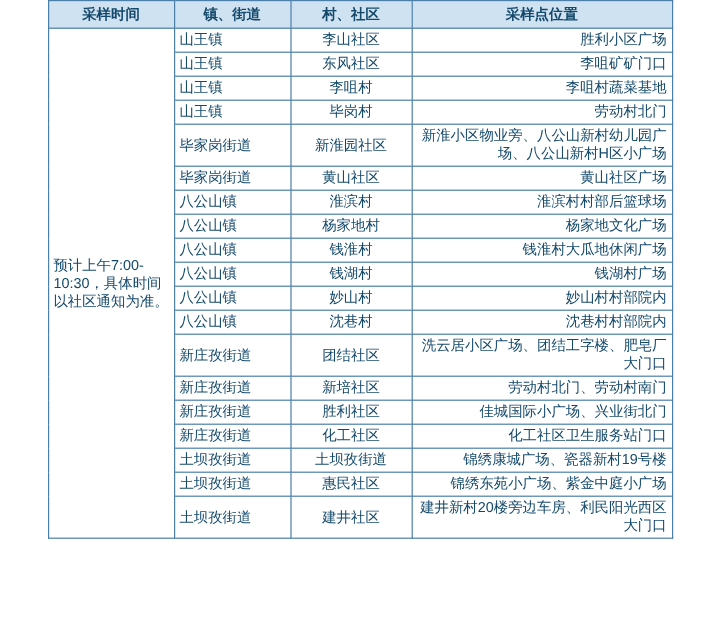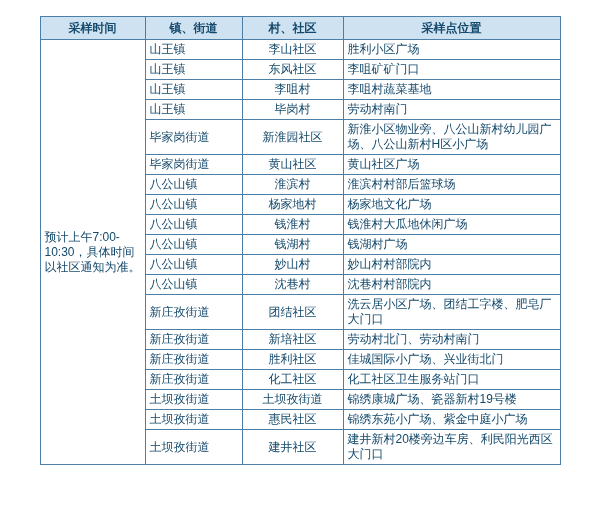--- a/index.html
+++ b/index.html
@@ -25,21 +25,21 @@
     font-size: 17px;
     font-weight: bold;
     color: #111111;
     letter-spacing: 0px;
     padding: 4px 0 5px 0;
     line-height: 20px;
   }
   table.sched {
     border-collapse: collapse;
     width: 521px;
-    margin: 16px auto;
+    margin: 0 auto;
     table-layout: fixed;
     padding-left: 23px;
   }
   table.sched td, table.sched th {
     border: 1px solid #4b7fa8;
     font-size: 12px;
     color: #14496b;
     padding: 2px 4px;
     line-height: 15px;
     vertical-align: middle;
@@ -62,21 +62,21 @@
   }
   td.c2 {
     width: 88px;
   }
   td.c3 {
     width: 92px;
     text-align: center;
   }
   td.c4 {
     width: auto;
-    text-align: left;
+    text-align: right;
     padding-left: 5px;
   }
   .col-head-1 { width: 96px; }
   .col-head-2 { width: 88px; }
   .col-head-3 { width: 92px; }
 </style>
 </head>
 <body>
 
 <div id="sheet">
@@ -104,21 +104,21 @@
         <td class="c4">李咀矿矿门口</td>
       </tr>
       <tr>
         <td class="c2">山王镇</td>
         <td class="c3">李咀村</td>
         <td class="c4">李咀村蔬菜基地</td>
       </tr>
       <tr>
         <td class="c2">山王镇</td>
         <td class="c3">毕岗村</td>
-        <td class="c4">劳动村南门</td>
+        <td class="c4">劳动村北门</td>
       </tr>
       <tr>
         <td class="c2">毕家岗街道</td>
         <td class="c3">新淮园社区</td>
         <td class="c4">新淮小区物业旁、八公山新村幼儿园广场、八公山新村H区小广场</td>
       </tr>
       <tr>
         <td class="c2">毕家岗街道</td>
         <td class="c3">黄山社区</td>
         <td class="c4">黄山社区广场</td>

